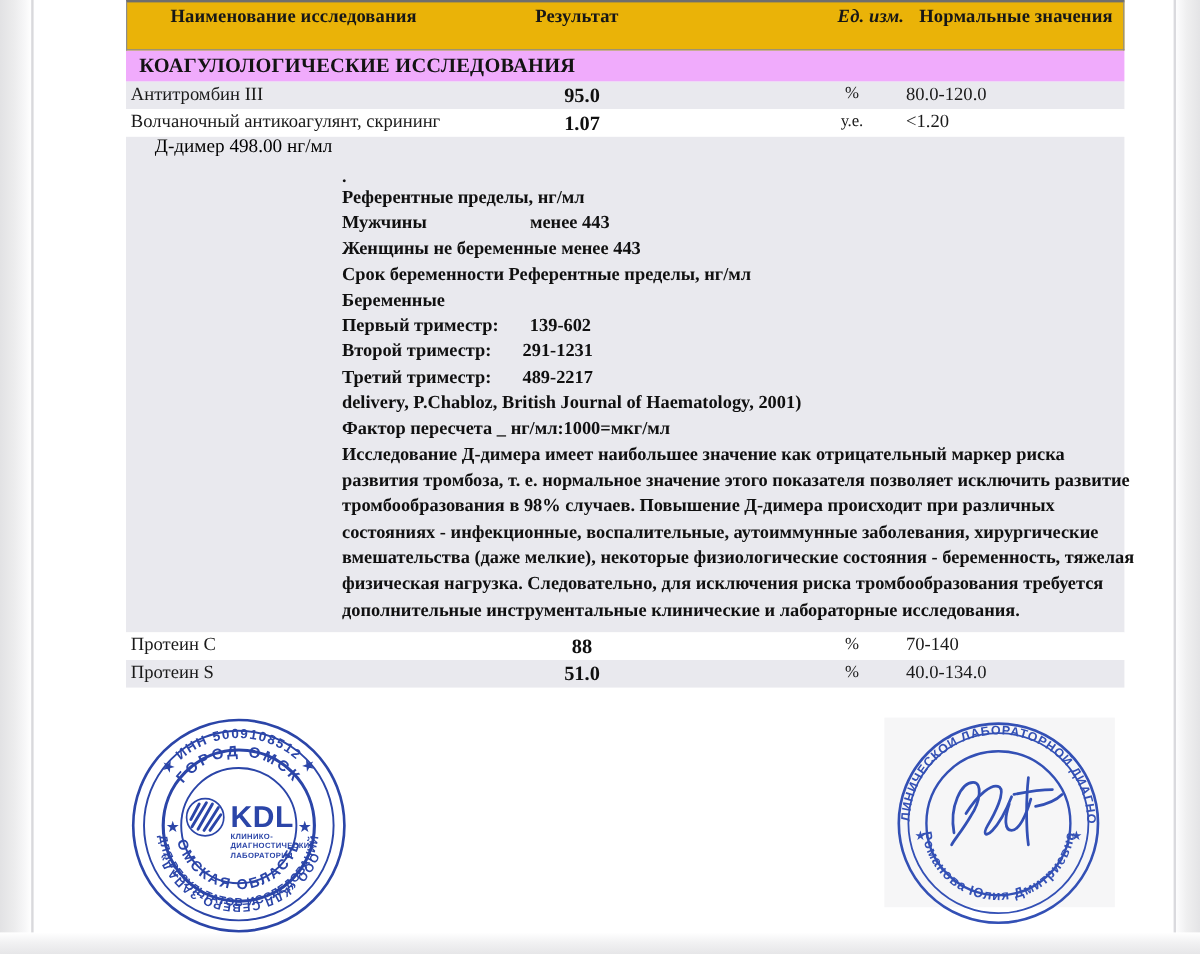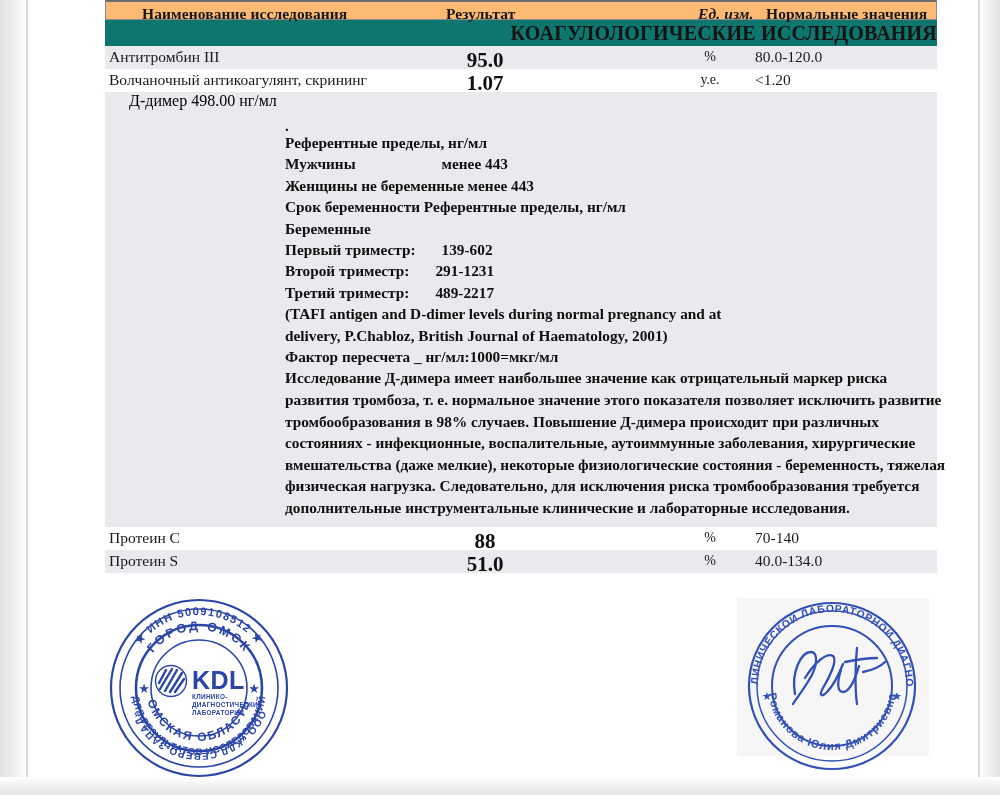--- a/index.html
+++ b/index.html
@@ -57,22 +57,22 @@
   
   #table-area {
     position: absolute;
     left: 105px;
     top: 0;
     width: 832px;
   }
 
   .thead {
     position: relative;
-    height: 20px;
-    background: #fdba74;
+    height: 42px;
+    background: #eab308;
     border: 1px solid #8c8c8c;
     border-top: 2px solid #6e6e6e;
     box-sizing: border-box;
   }
   .thead .th {
     position: absolute;
     top: 3px;
     font-weight: bold;
     font-size: 15.5px;
     color: #171717;
@@ -81,27 +81,26 @@
   }
   .th-name  { left: 36px; }
   .th-res   { left: 340px; }
   .th-unit  { left: 592px; font-style: italic; }
   .th-norm  { left: 660px; }
 
   .section-title {
     height: 26px;
     padding-left: 11px;
     font-weight: bold;
-    font-size: 20px;
+    font-size: 17px;
     color: #131313;
     letter-spacing: 0.2px;
     line-height: 26px;
-    background: #0f766e;
+    background: #f0abfc;
     white-space: nowrap;
-    text-align: right;
   }
 
   .row {
     position: relative;
     height: 23px;
     background: #ffffff;
   }
   .row.striped { background: #e9e9ee; }
 
   .row .c-name {
@@ -109,21 +108,21 @@
     left: 4px; top: 2px;
     font-size: 15.5px;
     color: #1a1a1a;
     white-space: nowrap;
   }
   .row .c-res {
     position: absolute;
     left: 280px; width: 200px; top: 2px;
     text-align: center;
     font-weight: bold;
-    font-size: 21px;
+    font-size: 17px;
     color: #0f0f0f;
   }
   .row .c-unit {
     position: absolute;
     left: 520px; width: 170px; top: 3px;
     text-align: center;
     font-size: 14px;
     color: #1a1a1a;
   }
   .row .c-norm {
@@ -245,21 +244,20 @@
       <div class="note-block">
         <div class="note-line dot">.</div>
         <div class="note-line">Референтные пределы, нг/мл</div>
         <div class="note-line"><span>Мужчины</span><span class="gap"></span><span>менее 443</span></div>
         <div class="note-line">Женщины не беременные менее 443</div>
         <div class="note-line">Срок беременности Референтные пределы, нг/мл</div>
         <div class="note-line">Беременные</div>
         <div class="note-line"><span>Первый триместр:</span><span class="gap-sm"></span><span>139-602</span></div>
         <div class="note-line"><span>Второй триместр:</span><span class="gap-sm"></span><span>291-1231</span></div>
         <div class="note-line"><span>Третий триместр:</span><span class="gap-sm"></span><span>489-2217</span></div>
-        <div class="note-line">(TAFI antigen and D-dimer levels during normal pregnancy and at</div>
         <div class="note-line">delivery, P.Chabloz, British Journal of Haematology, 2001)</div>
         <div class="note-line">Фактор пересчета _ нг/мл:1000=мкг/мл</div>
         <div class="note-para">Исследование Д-димера имеет наибольшее значение как отрицательный маркер риска развития тромбоза, т. е. нормальное значение этого показателя позволяет исключить развитие тромбообразования в 98% случаев. Повышение Д-димера происходит при различных состояниях - инфекционные, воспалительные, аутоиммунные заболевания, хирургические вмешательства (даже мелкие), некоторые физиологические состояния - беременность, тяжелая физическая нагрузка. Следовательно, для исключения риска тромбообразования требуется дополнительные инструментальные клинические и лабораторные исследования.</div>
       </div>
     </div>
 
     <div class="row">
       <span class="c-name">Протеин С</span>
       <span class="c-res">88</span>
       <span class="c-unit">%</span>

